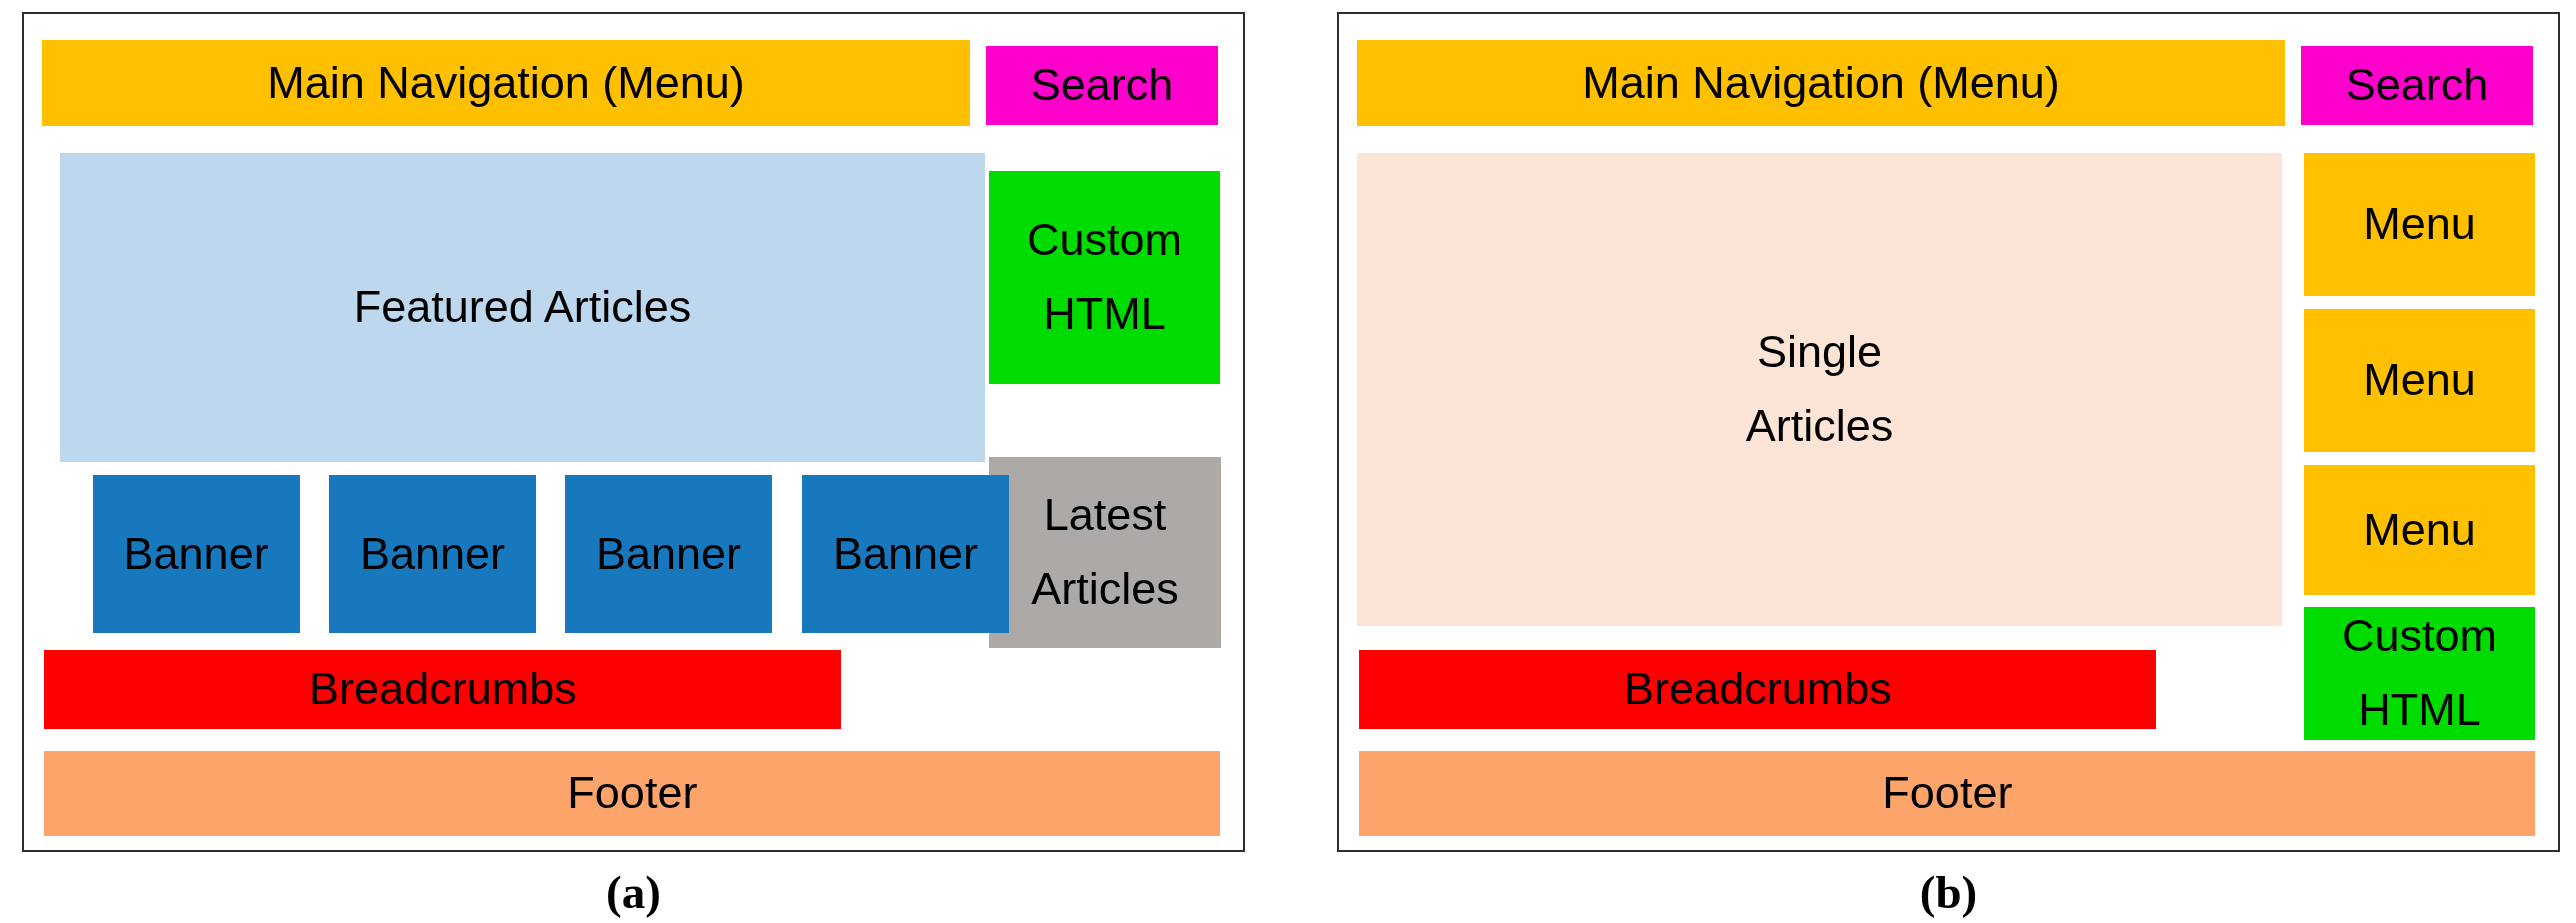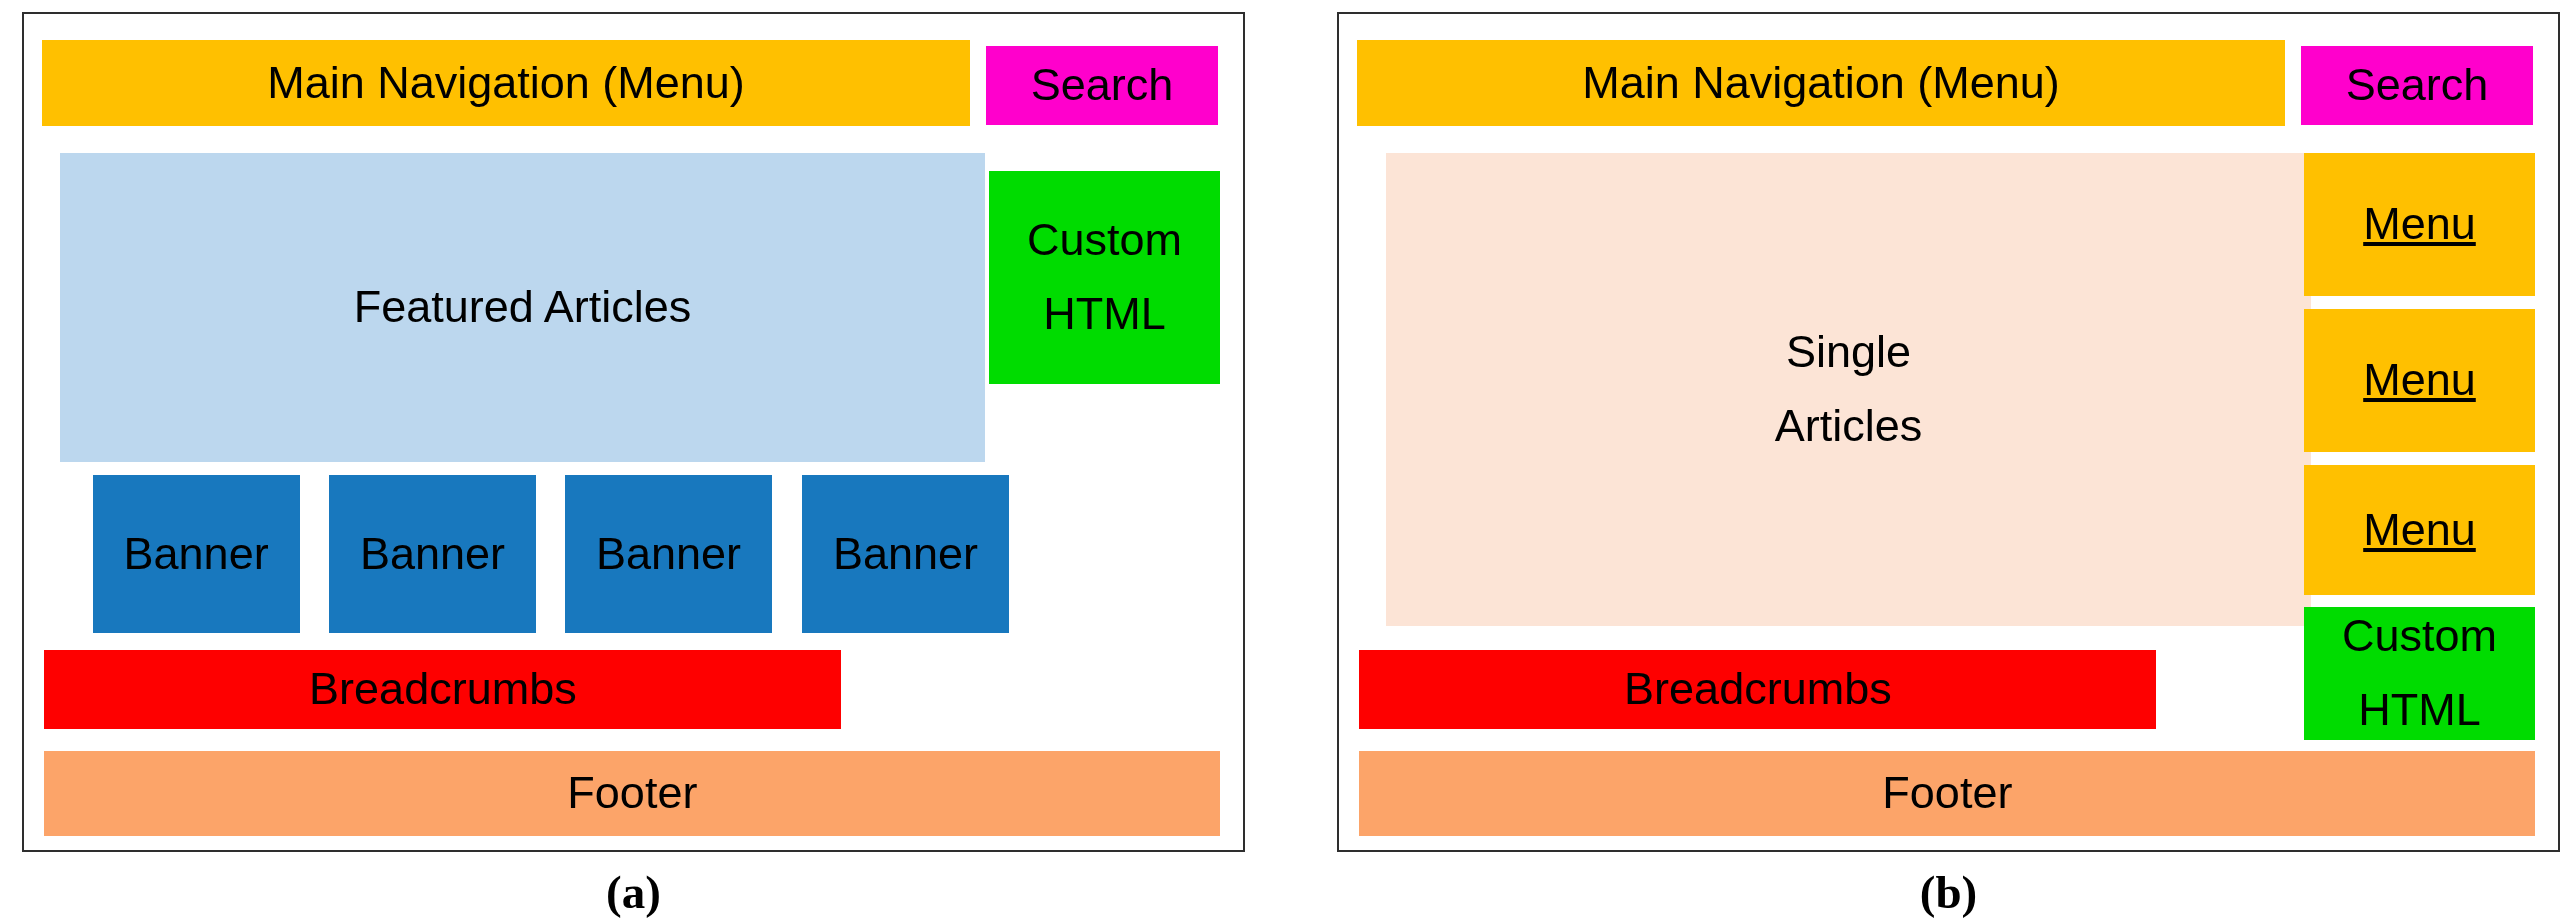--- a/index.html
+++ b/index.html
@@ -52,22 +52,22 @@
   .a-banner.b1 { left: 22.6px; }
   .a-banner.b2 { left: 259px; }
   .a-banner.b3 { left: 495px; }
   .a-banner.b4 { left: 732px; }
   .a-breadcrumbs { left: 20.4px; top: 636px;  width: 797px; height: 79px; background: var(--red); }
   .a-footer    { left: 20.4px;   top: 737px; width: 1176px; height: 85px; background: var(--salmon); }
 
   
   .b-nav       { left: 18px;   top: 26px;   width: 928px; height: 86px; background: var(--gold); }
   .b-search    { left: 962px; top: 32px;   width: 232px;  height: 79px; background: var(--magenta); }
-  .b-article   { left: 18px;   top: 139px;  width: 925px; height: 473px; background: var(--peach); margin-left: 29px; }
-  .b-menu      { left: 965px; width: 231px; background: var(--gold); text-decoration: underline; }
+  .b-article   { left: 18px;   top: 139px;  width: 925px; height: 473px; background: var(--peach); }
+  .b-menu      { left: 965px; width: 231px; background: var(--gold); }
   .b-menu.m1   { top: 139px;   height: 143px; }
   .b-menu.m2   { top: 295px;   height: 143px; }
   .b-menu.m3   { top: 451px;   height: 130px; }
   .b-custom    { left: 965px; top: 593px;  width: 231px;  height: 133px; background: var(--green); }
   .b-breadcrumbs { left: 20.4px; top: 636px;  width: 797px; height: 79px; background: var(--red); }
   .b-footer    { left: 20.4px;   top: 737px; width: 1176px; height: 85px; background: var(--salmon); }
 
   .caption {
     position: absolute;
     top: 860px;
@@ -90,20 +90,26 @@
 <div class="canvas">
 
   <div class="panel panel-a">
     <div class="box a-nav">Main Navigation (Menu)</div>
     <div class="box a-search">Search</div>
     <div class="box a-featured">Featured Articles</div>
     <div class="box a-custom">
       <div class="lines">
         <span>Custom</span>
         <span>HTML</span>
+      </div>
+    </div>
+    <div class="box a-latest">
+      <div class="lines">
+        <span>Latest</span>
+        <span>Articles</span>
       </div>
     </div>
     <div class="box a-banner b1">Banner</div>
     <div class="box a-banner b2">Banner</div>
     <div class="box a-banner b3">Banner</div>
     <div class="box a-banner b4">Banner</div>
     <div class="box a-breadcrumbs">Breadcrumbs</div>
     <div class="box a-footer">Footer</div>
   </div>
 

